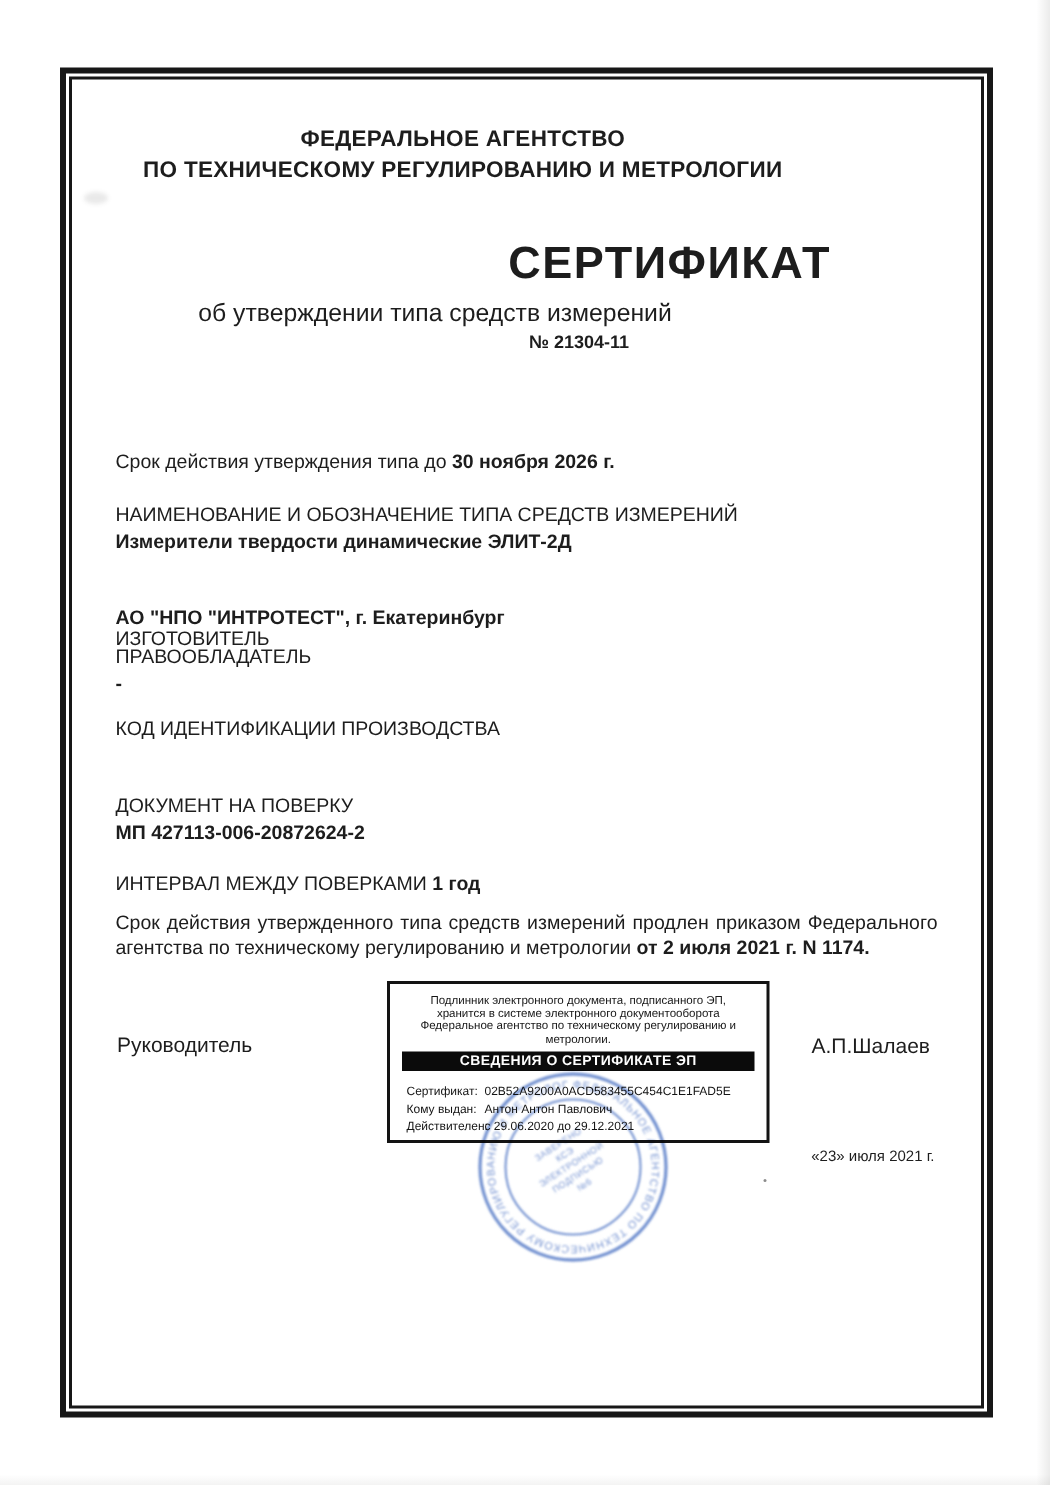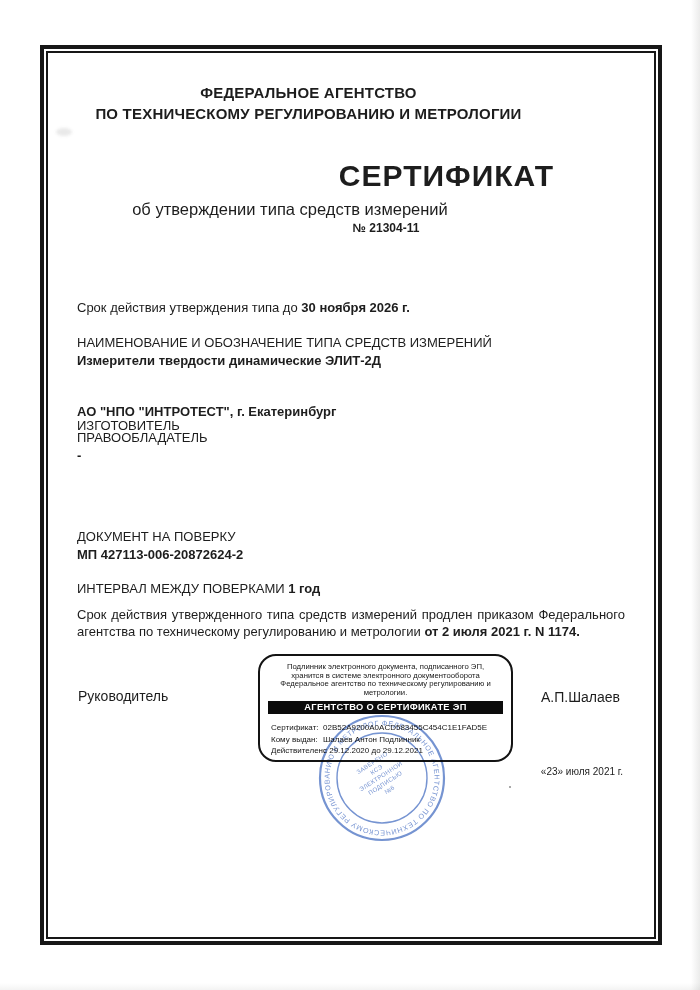--- a/index.html
+++ b/index.html
@@ -16,21 +16,21 @@
   .agency{left:44px;top:82px;width:529px;text-align:center;font-weight:bold;font-size:15px;line-height:21px;letter-spacing:.2px;}
   .cert-title{left:44px;top:159px;width:510px;text-align:right;font-weight:bold;font-size:30px;letter-spacing:1px;}
   .cert-subtitle{left:44px;top:200px;width:492px;text-align:center;font-size:16.5px;}
   .cert-number{left:44px;top:221px;width:684px;text-align:center;font-weight:bold;font-size:12px;}
   
   .fld{left:77px;width:548px;font-size:13px;line-height:15px;}
   .b{font-weight:bold;}
   .para{text-align:justify;line-height:17px;}
   
   .ep-box{left:258px;top:654px;width:255px;height:108px;box-sizing:border-box;
-    border:2.5px solid #131313;border-radius:18px;background:#fff;z-index:4;}
+    border:2.5px solid #131313;border-radius:0;background:#fff;z-index:4;}
   .ep-head{margin:7px auto 0;width:226px;text-align:center;font-size:7.7px;line-height:8.6px;color:#161616;}
   .ep-bar{margin:4px 8px 0;height:13px;line-height:13px;background:#0b0b0b;color:#ffffff;
     text-align:center;font-size:9.3px;font-weight:bold;letter-spacing:.3px;}
   .ep-rows{margin:8px 0 0 11px;font-size:8px;line-height:11.4px;color:#141414;}
   .ep-label{display:inline-block;width:52px;}
   
   .sig-role{left:78px;top:688px;font-size:14px;text-align:right;}
   .sig-name{top:689px;right:80px;font-size:14px;}
   .sig-date{top:766px;right:77px;font-size:10px;}
   
@@ -67,35 +67,36 @@
 
   <div class="abs fld" style="top:335px;">НАИМЕНОВАНИЕ И ОБОЗНАЧЕНИЕ ТИПА СРЕДСТВ ИЗМЕРЕНИЙ</div>
   <div class="abs fld b" style="top:353px;">Измерители твердости динамические ЭЛИТ-2Д</div>
 
   <div class="abs fld" style="top:370px;margin-top:48px;">ИЗГОТОВИТЕЛЬ</div>
   <div class="abs fld b" style="top:404px;">АО "НПО "ИНТРОТЕСТ", г. Екатеринбург</div>
 
   <div class="abs fld" style="top:430px;">ПРАВООБЛАДАТЕЛЬ</div>
   <div class="abs fld b" style="top:448px;">-</div>
 
+  <div class="abs fld" style="top:478px;">КОД ИДЕНТИФИКАЦИИ ПРОИЗВОДСТВА</div>
 
   <div class="abs fld" style="top:529px;">ДОКУМЕНТ НА ПОВЕРКУ</div>
   <div class="abs fld b" style="top:547px;">МП 427113-006-20872624-2</div>
 
   <div class="abs fld" style="top:581px;"><span>ИНТЕРВАЛ МЕЖДУ ПОВЕРКАМИ </span><b class="b">1 год</b></div>
 
   <div class="abs fld para" style="top:606px;"><span>Срок действия утвержденного типа средств измерений продлен приказом Федерального агентства по техническому регулированию и метрологии </span><b class="b">от 2 июля 2021 г. N 1174.</b></div>
 
   <div class="abs ep-box">
     <div class="ep-head">Подлинник электронного документа, подписанного ЭП, хранится в системе электронного документооборота Федеральное агентство по техническому регулированию и метрологии.</div>
-    <div class="ep-bar">АГЕНТСТВО О СЕРТИФИКАТЕ ЭП</div>
+    <div class="ep-bar">СВЕДЕНИЯ О СЕРТИФИКАТЕ ЭП</div>
     <div class="ep-rows">
       <div><span class="ep-label">Сертификат:</span><span>02B52A9200A0ACD583455C454C1E1FAD5E</span></div>
-      <div><span class="ep-label">Кому выдан:</span><span>Шалаев Антон Подлинник</span></div>
-      <div><span class="ep-label">Действителен:</span><span>с 29.12.2020 до 29.12.2021</span></div>
+      <div><span class="ep-label">Кому выдан:</span><span>Антон Антон Павлович</span></div>
+      <div><span class="ep-label">Действителен:</span><span>с 29.06.2020 до 29.12.2021</span></div>
     </div>
   </div>
 
   <div class="abs sig-role">Руководитель</div>
   <div class="abs sig-name">А.П.Шалаев</div>
   <div class="abs sig-date">«23» июля 2021 г.</div>
 
   <svg class="abs stamp" width="150" height="150" viewBox="0 0 150 150">
     <defs>
       <filter id="stblur" x="-20%" y="-20%" width="140%" height="140%">

